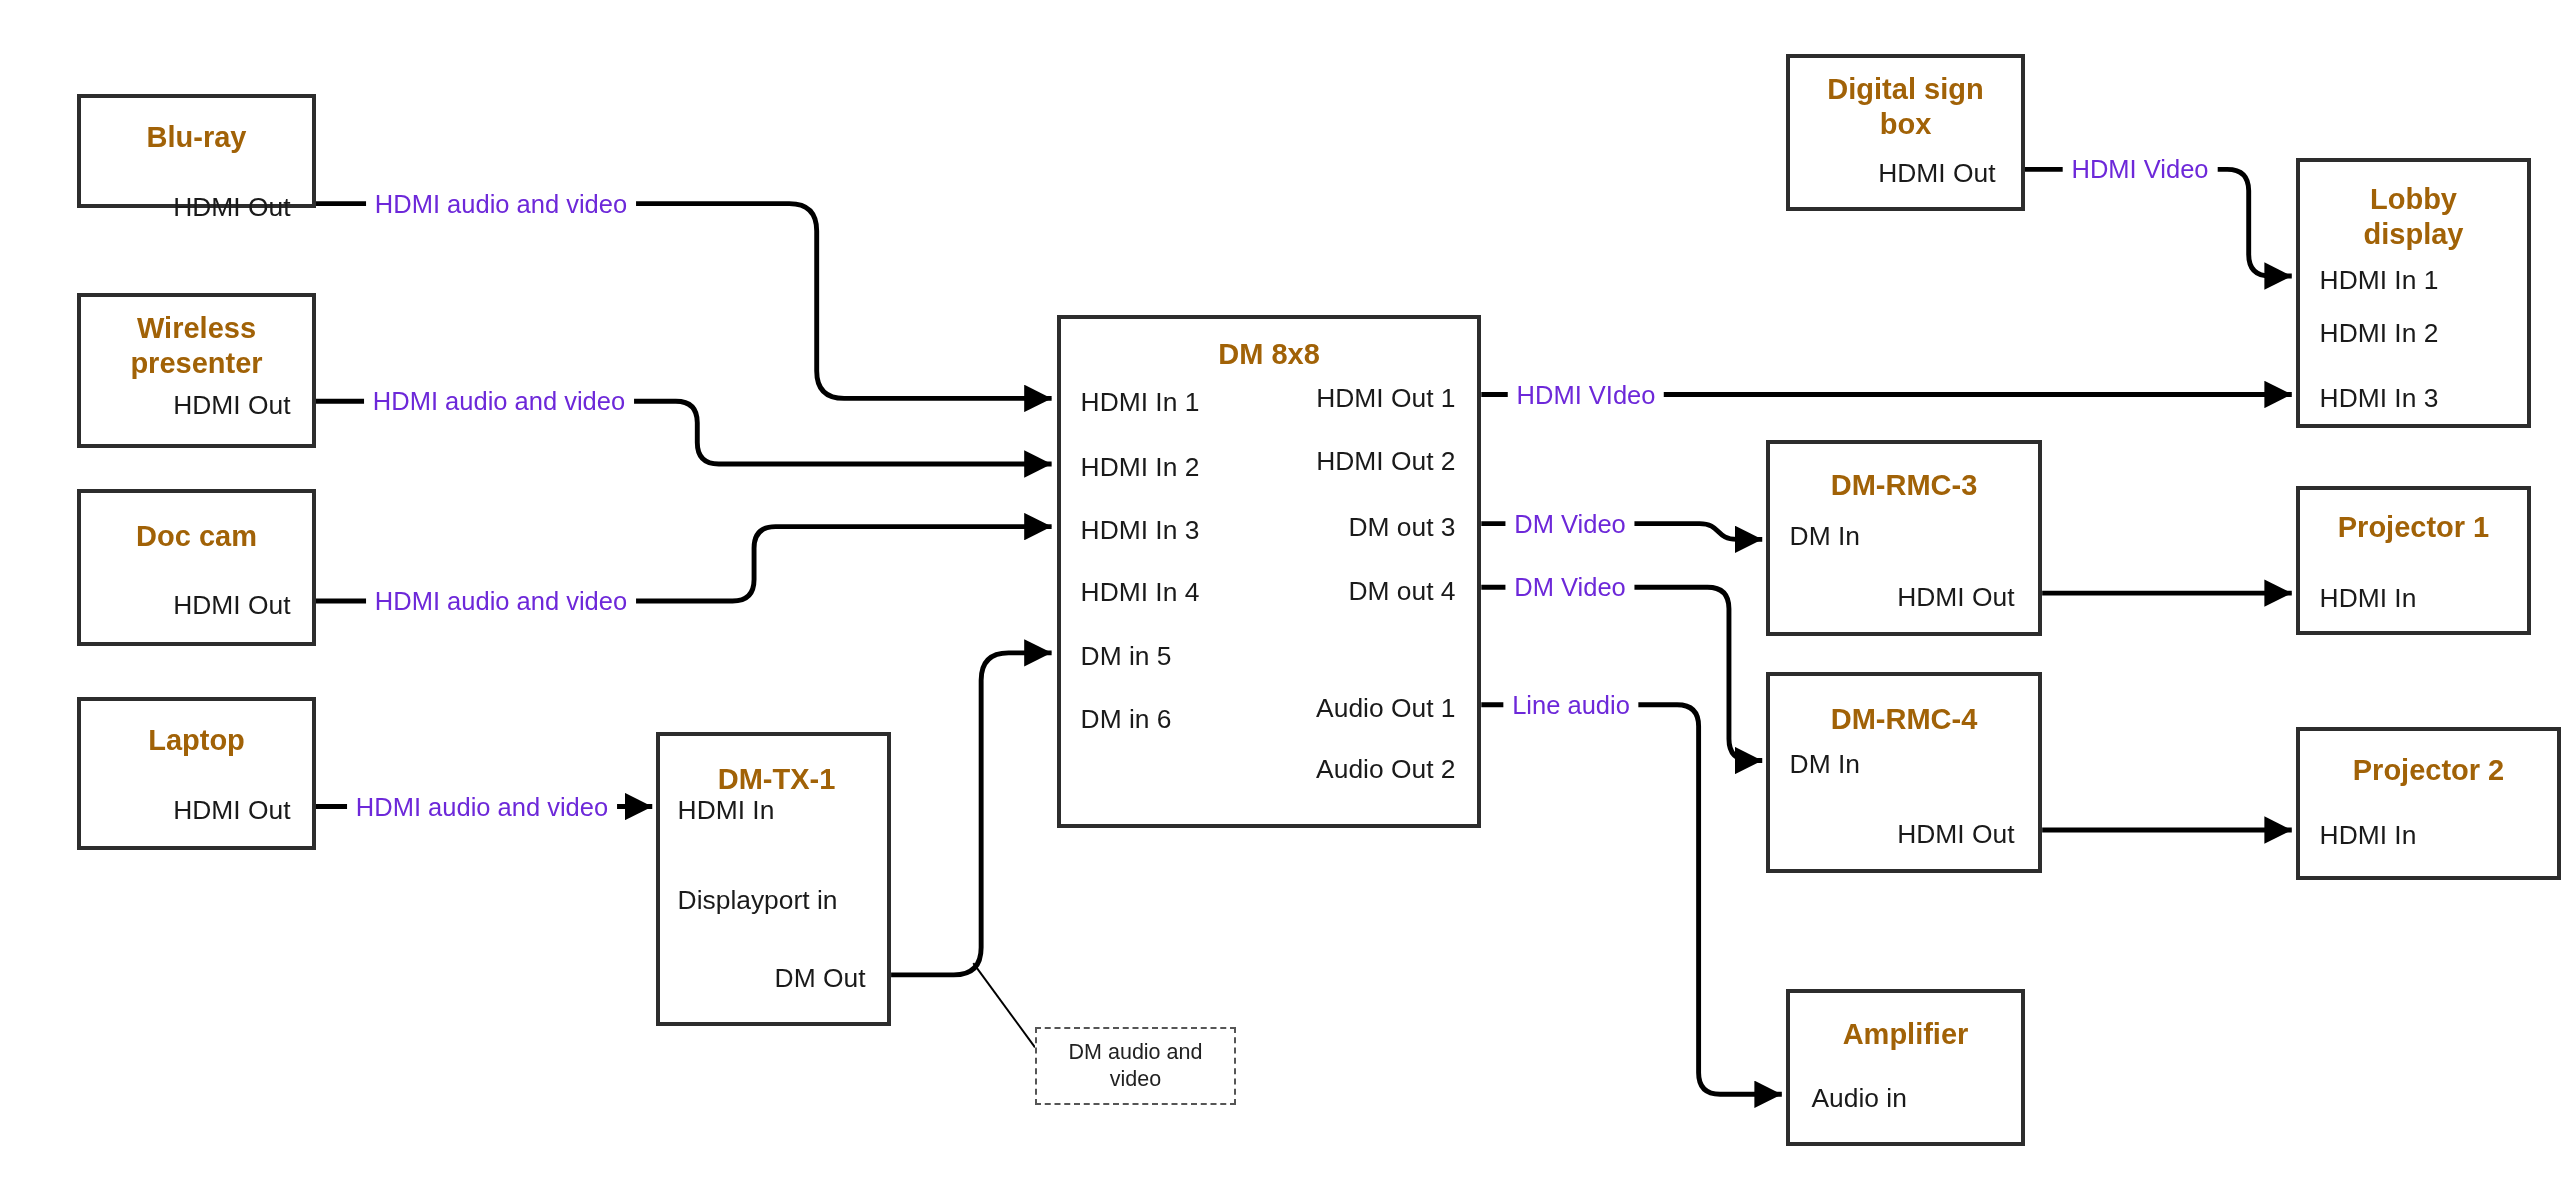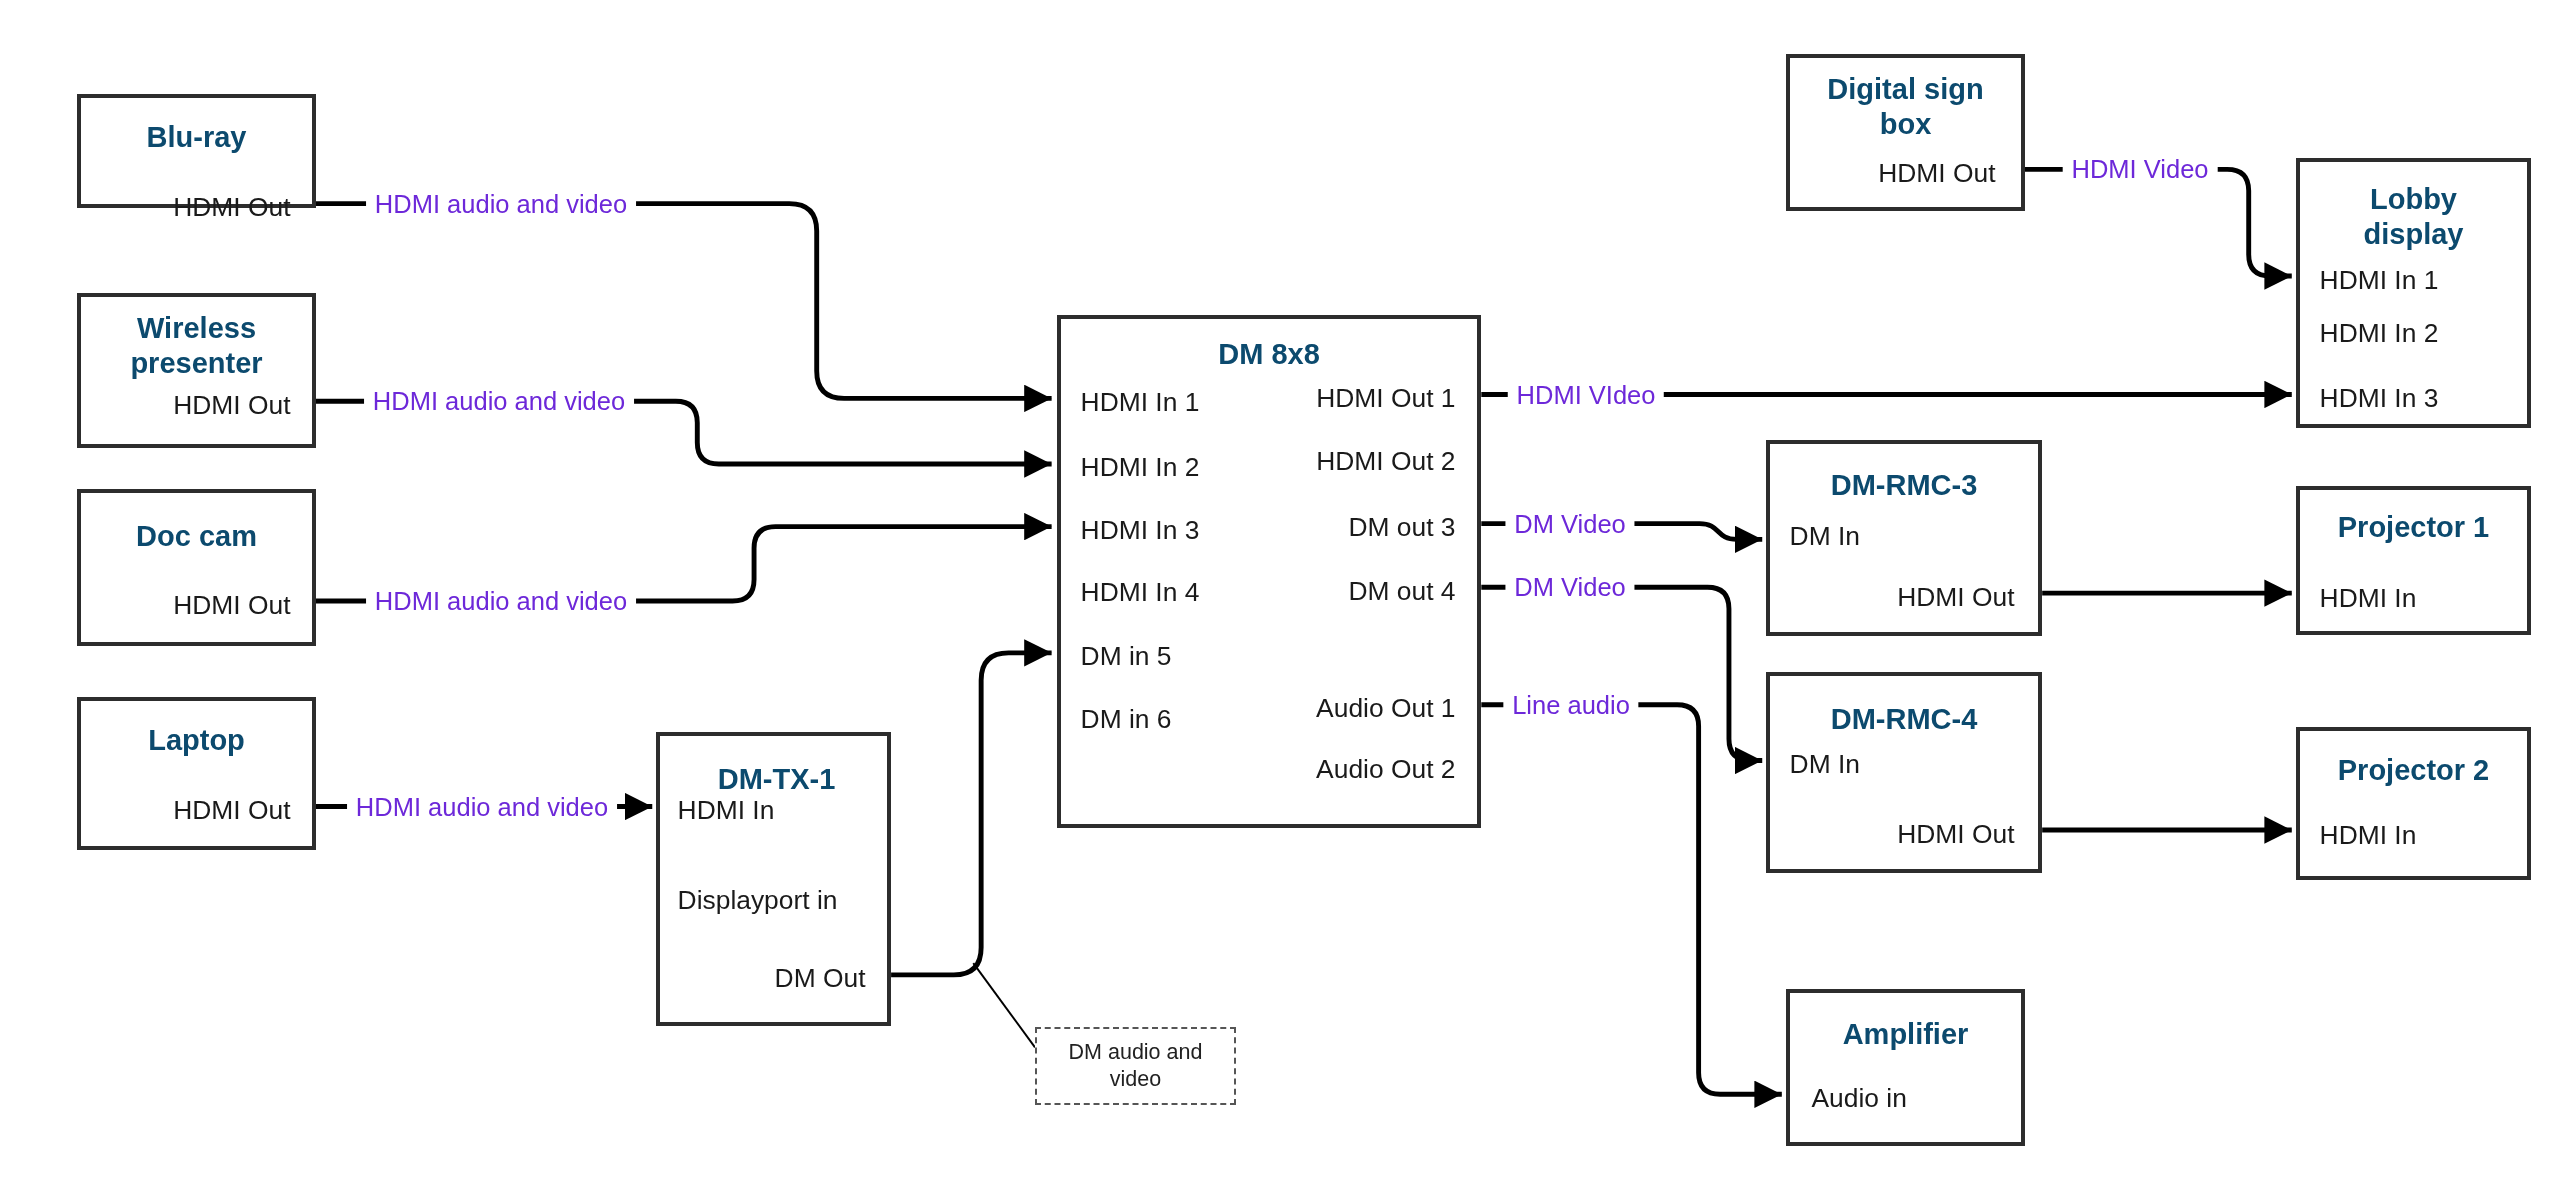--- a/index.html
+++ b/index.html
@@ -18,21 +18,21 @@
     background:#ffffff;
     border:4.9px solid #2d2d2d;
     box-sizing:border-box;
   }
   .title{
     position:absolute;left:0;right:0;
     text-align:center;
     font-weight:bold;
     font-size:29px;
     line-height:35px;
-    color:#0c4a6e;
+    color:#a16207;
   }
   .port{
     position:absolute;
     font-size:26.4px;
     line-height:31px;
     white-space:nowrap;
     color:#1a1a1a;
   }
   .elabel{
     position:absolute;
@@ -151,21 +151,21 @@
     <div class="title" style="top:19.6px;">Projector 1</div>
     <div class="port" style="top:93px;left:19.6px;">HDMI In</div>
   </div>
 
   <div class="node" style="left:1766px;top:672px;width:276px;height:201px;">
     <div class="title" style="top:25.5px;">DM-RMC-4</div>
     <div class="port" style="top:73px;left:19.6px;">DM In</div>
     <div class="port" style="top:143px;right:23.5px;">HDMI Out</div>
   </div>
 
-  <div class="node" style="left:2296px;top:727px;width:235px;height:153px;">
+  <div class="node" style="left:2296px;top:727px;width:265px;height:153px;">
     <div class="title" style="top:21.5px;">Projector 2</div>
     <div class="port" style="top:89px;left:19.6px;">HDMI In</div>
   </div>
 
   <div class="node" style="left:1786px;top:989px;width:239px;height:157px;">
     <div class="title" style="top:23.5px;">Amplifier</div>
     <div class="port" style="top:90px;left:21.5px;">Audio in</div>
   </div>
 
   <div class="note" style="left:1035px;top:1027px;width:201px;height:78px;">

